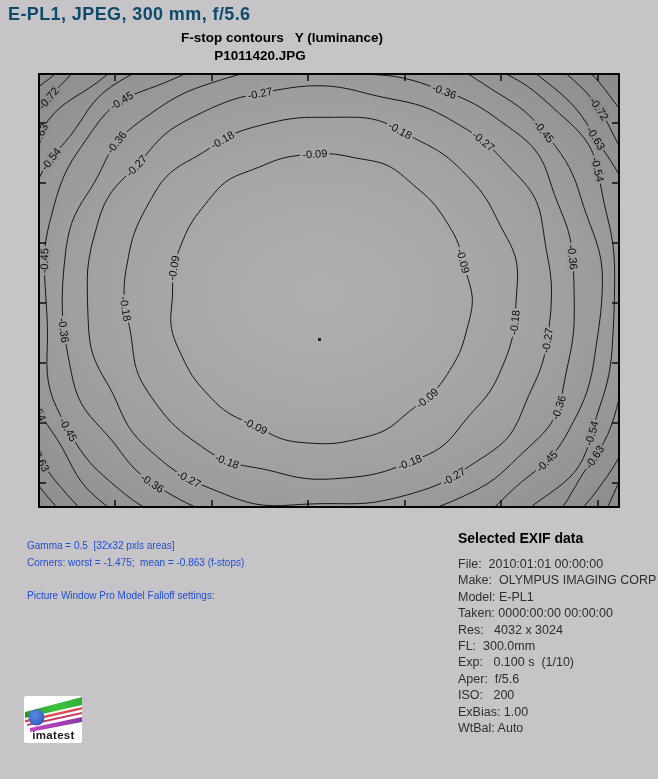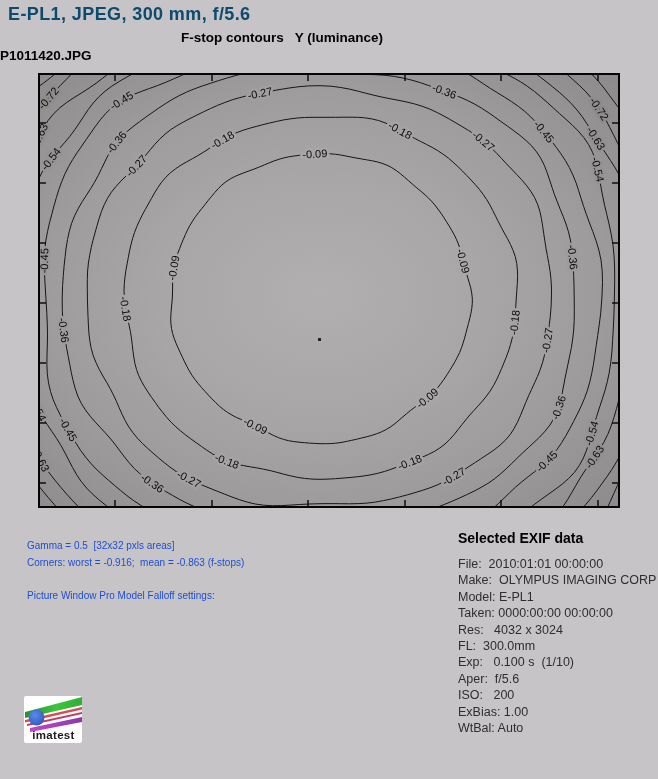--- a/index.html
+++ b/index.html
@@ -3,21 +3,21 @@
 <meta charset="utf-8">
 <style>
   html,body{margin:0;padding:0;}
   body{width:658px;height:779px;overflow:hidden;background:#c6c4c6;}
   .page{position:relative;width:658px;height:779px;background:#c6c4c6;overflow:hidden;
         font-family:"Liberation Sans",sans-serif;color:#000;}
   .title{position:absolute;left:8px;top:4px;font-size:18px;font-weight:bold;
          letter-spacing:.4px;white-space:pre;color:#0c4a6e;}
   .plot-title{position:absolute;left:0;top:30px;width:520px;text-align:center;
               font-size:13.5px;font-weight:bold;white-space:pre;margin-left:22px;}
-  .plot-file{position:absolute;left:0;top:48px;width:520px;
+  .plot-file{position:absolute;left:0;top:48px;width:520px;text-align:center;
              font-size:13.5px;font-weight:bold;}
   .plot{position:absolute;left:38px;top:73px;width:582px;height:435px;}
   .stats{position:absolute;left:27px;top:538px;font-size:10px;line-height:16.8px;
          color:#1d4ed8;white-space:pre;}
   .exif{position:absolute;left:458px;top:530px;color:#2e2e2e;width:210px;}
   .exif-head{font-size:14px;font-weight:bold;color:#000;margin-bottom:10px;}
   .exif-rows div{font-size:12.5px;line-height:16.4px;white-space:pre;}
   .logo{position:absolute;left:24px;top:696px;width:58px;height:44px;}
 </style>
 </head>
@@ -121,21 +121,21 @@
           <line x1="581" y1="110" x2="574" y2="110"></line>
           <line x1="581" y1="170" x2="574" y2="170"></line>
           <line x1="581" y1="230" x2="574" y2="230"></line>
           <line x1="581" y1="290" x2="574" y2="290"></line>
           <line x1="581" y1="350" x2="574" y2="350"></line>
           <line x1="581" y1="410" x2="574" y2="410"></line>
         </g>
         <rect x="1" y="1" width="580" height="433" fill="none" stroke="#050505" stroke-width="2"></rect>
       </svg></div>
 
-  <div class="stats" id="stats"><div>Gamma = 0.5  [32x32 pxls areas]</div><div>Corners: worst = -0.916;  mean = -0.863 (f-stops)</div><div>&nbsp;</div><div>Picture Window Pro Model Falloff settings:</div></div>
+  <div class="stats" id="stats"><div>Gamma = 0.5  [32x32 pxls areas]</div><div>Corners: worst = -1.475;  mean = -0.863 (f-stops)</div><div>&nbsp;</div><div>Picture Window Pro Model Falloff settings:</div></div>
 
   <div class="exif">
     <div class="exif-head">Selected EXIF data</div>
     <div class="exif-rows" id="exif-rows">
         <div>File:  2010:01:01 00:00:00</div>
         <div>Make:  OLYMPUS IMAGING CORP</div>
         <div>Model: E-PL1</div>
         <div>Taken: 0000:00:00 00:00:00</div>
         <div>Res:   4032 x 3024</div>
         <div>FL:  300.0mm</div>

